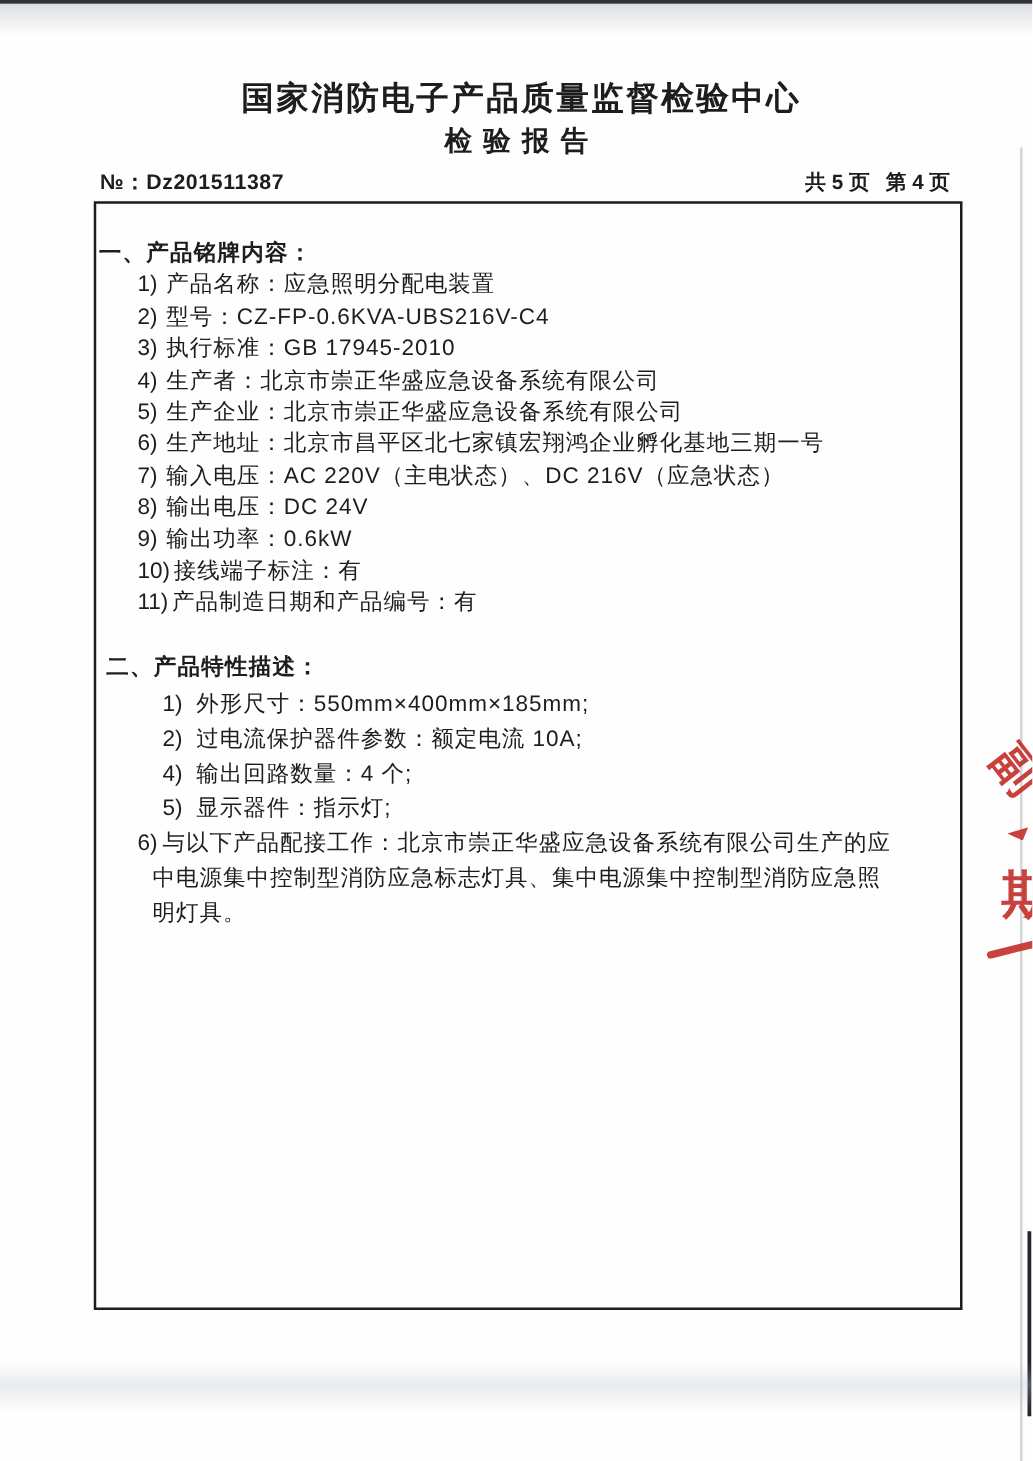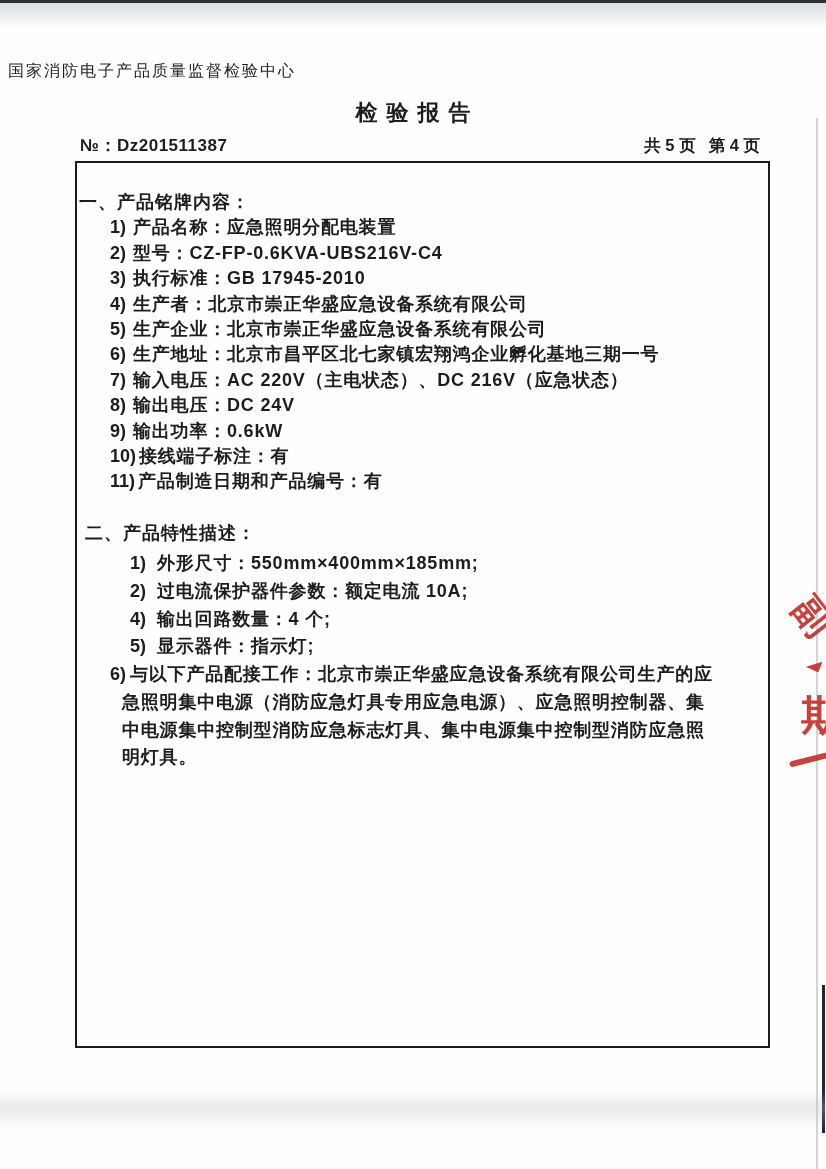--- a/index.html
+++ b/index.html
@@ -11,37 +11,37 @@
   
   .scan-top-line { position:absolute; top:0; left:0; right:0; height:3px; background:#2e3138; }
   .scan-top-shade { position:absolute; top:3px; left:0; right:0; height:30px;
     background:linear-gradient(180deg, rgba(172,178,186,0.42), rgba(172,178,186,0) 85%); }
   .scan-right-line { position:absolute; top:118px; bottom:0; left:816px; width:2px; background:rgba(120,126,134,0.32); }
   .scan-right-dark { position:absolute; top:985px; height:148px; left:822px; width:3px; background:#23262e; }
   .scan-bottom-shade { position:absolute; left:0; right:0; top:1090px; height:40px;
     background:linear-gradient(180deg, rgba(188,194,201,0) 0%, rgba(188,194,201,0.33) 45%, rgba(188,194,201,0) 100%); }
 
   
-  .org-name { position:absolute; top:61px; left:0; width:100%; text-align:left;
-    font-size:16px; font-weight:normal; letter-spacing:2px; text-indent:8px; white-space:nowrap; }
+  .org-name { position:absolute; top:61px; left:0; width:100%; text-align:center;
+    font-size:26px; font-weight:bold; letter-spacing:2px; text-indent:8px; white-space:nowrap; }
   .doc-title { position:absolute; top:98px; left:0; width:100%; text-align:center;
     font-size:22px; font-weight:bold; letter-spacing:9px; text-indent:9px; white-space:nowrap; }
   .meta-no { position:absolute; top:134px; left:80px; font-size:17px; font-weight:600; letter-spacing:0.5px; }
   .meta-pages { position:absolute; top:135px; right:66px; font-size:16.5px; font-weight:600; white-space:nowrap; }
   .meta-pages .pg { margin-left:13px; }
 
   
   .main-box { position:absolute; left:75px; top:161px; width:695px; height:887px;
     border:2.5px solid #1c1c1c; box-sizing:border-box; }
   .box-content { position:absolute; left:0; right:0; top:0; padding-top:27px; }
 
   .sec-heading { font-size:18px; font-weight:600; line-height:25.4px; letter-spacing:1px; padding-left:2px; white-space:nowrap; }
   .s2 .sec-heading { padding-left:8px; margin-top:26px; }
 
-  .row { position:relative; font-size:18px; font-weight:700; letter-spacing:0.8px; white-space:nowrap; }
+  .row { position:relative; font-size:18px; font-weight:400; letter-spacing:0.8px; white-space:nowrap; }
   .s1-items .row { line-height:25.4px; padding-left:33px; }
   .num { display:inline-block; min-width:20px; margin-right:3px; letter-spacing:0; }
   .s2-items { margin-top:4px; line-height:27.7px; }
   .s2-items .row { padding-left:53px; }
   .s2-items .num { min-width:24px; }
   .row-multi { padding-left:45px !important; white-space:normal; }
   .row-multi .num { position:absolute; left:33px; top:0; }
   .row-multi .wrap-line { display:block; }
   .row-multi .first-line { text-indent:8px; }
 
@@ -102,21 +102,20 @@
       <div class="s2">
         <div class="sec-heading">二、产品特性描述：</div>
         <div class="s2-items">
           <div class="row"><span class="num">1)</span><span>外形尺寸：550mm×400mm×185mm;</span></div>
           <div class="row"><span class="num">2)</span><span>过电流保护器件参数：额定电流 10A;</span></div>
           <div class="row"><span class="num">4)</span><span>输出回路数量：4 个;</span></div>
           <div class="row"><span class="num">5)</span><span>显示器件：指示灯;</span></div>
           <div class="row row-multi">
             <span class="num">6)</span>
             <span class="wrap-line first-line">与以下产品配接工作：北京市崇正华盛应急设备系统有限公司生产的应</span>
-            <span class="wrap-line">急照明集中电源（消防应急灯具专用应急电源）、应急照明控制器、集</span>
             <span class="wrap-line">中电源集中控制型消防应急标志灯具、集中电源集中控制型消防应急照</span>
             <span class="wrap-line">明灯具。</span>
           </div>
         </div>
       </div>
 
     </div>
 
   </div>
 

